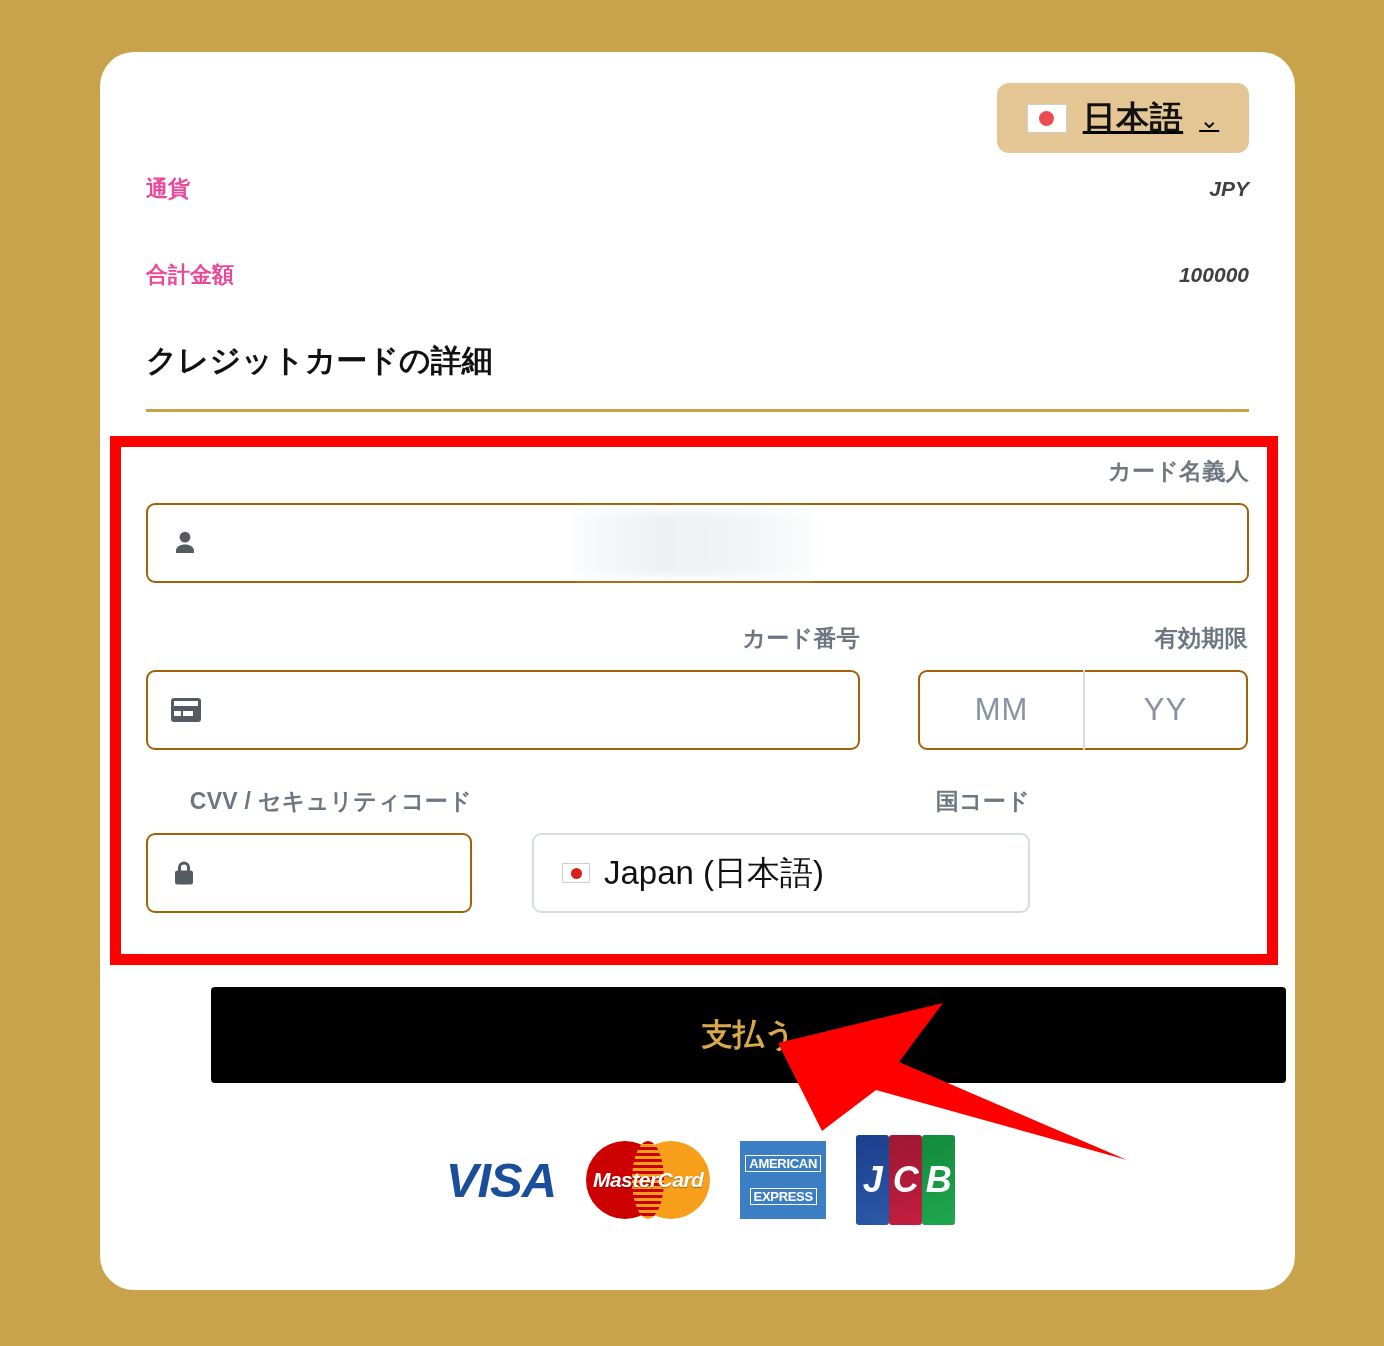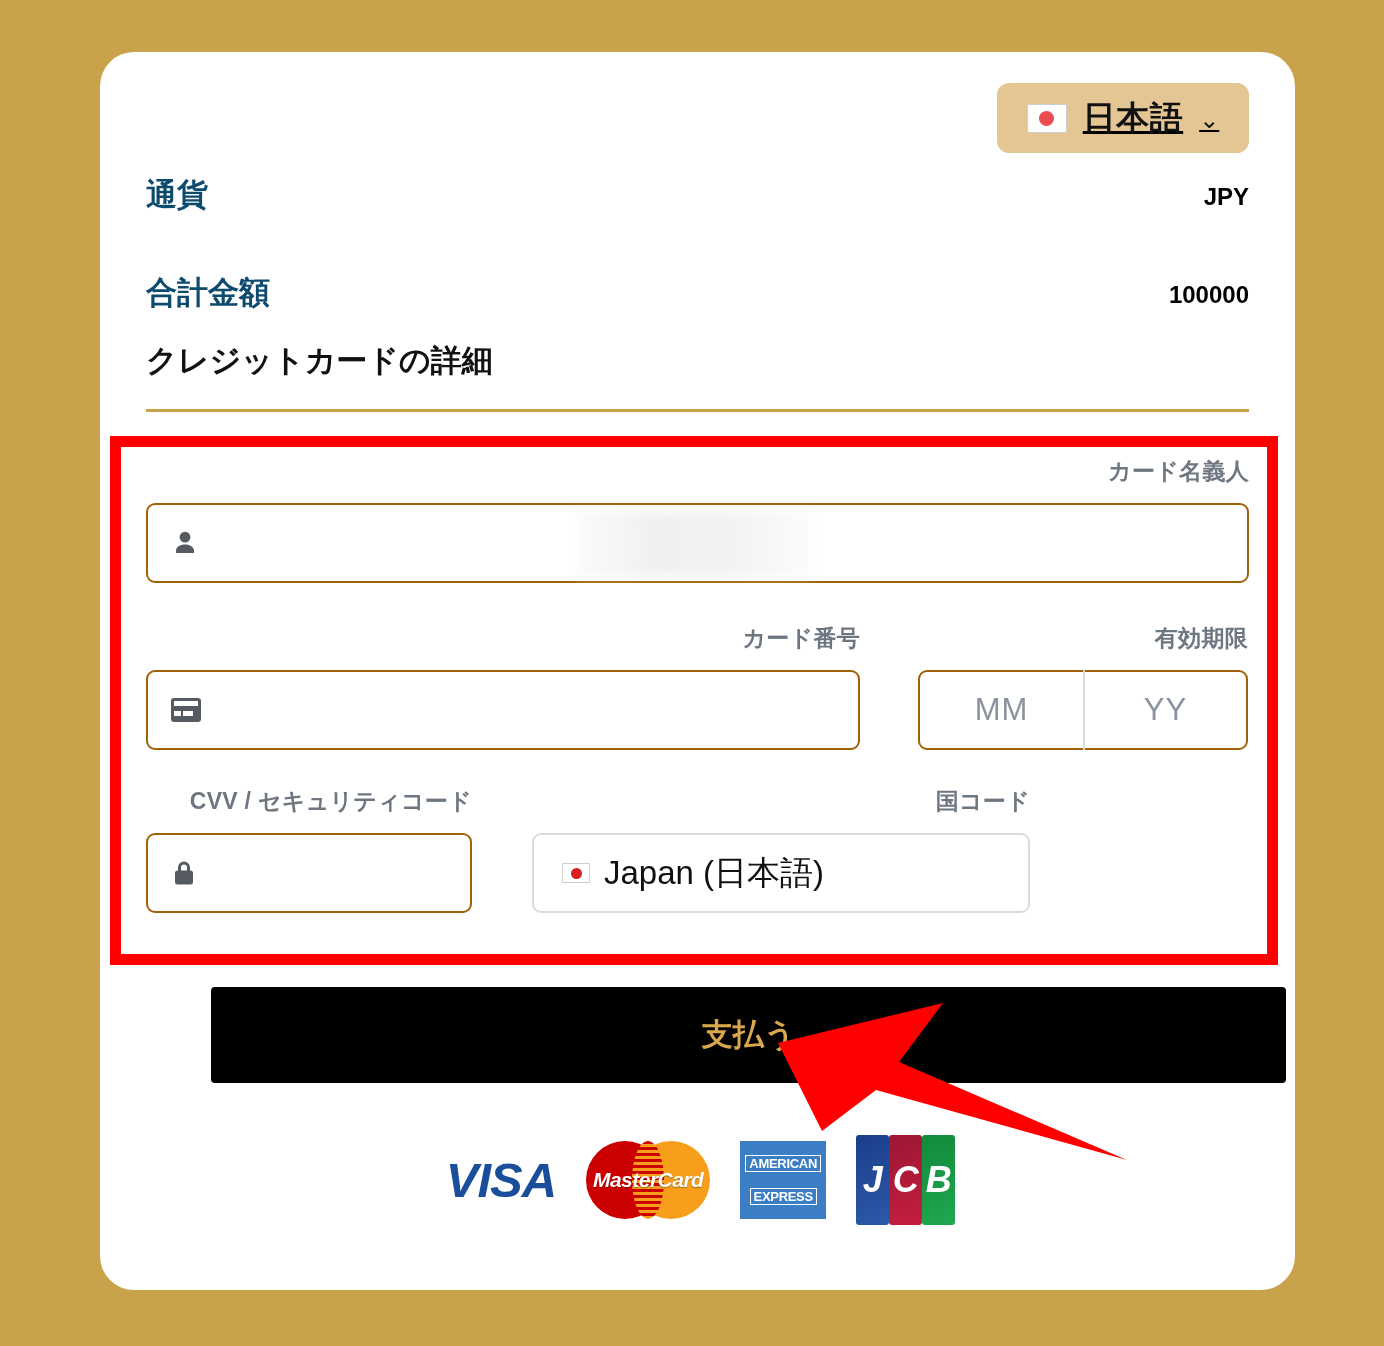--- a/index.html
+++ b/index.html
@@ -37,22 +37,22 @@
   .flag .dot { width: 15px; height: 15px; border-radius: 50%; background: #ED4B50; }
   .flag-sm { width: 28px; height: 20px; }
   .flag-sm .dot { width: 11px; height: 11px; background: #D81E1E; }
   .lang-text { font-size: 33px; font-weight: 700; color: #111; letter-spacing: .5px; }
   .chev { font-size: 24px; color: #111; line-height: 1; margin-top: 3px; }
 
   
   .rows { position: absolute; left: 46px; right: 46px; top: 122px; }
   .row { display: flex; align-items: baseline; justify-content: space-between; }
   .row + .row { margin-top: 56px; }
-  .row-label { font-size: 31px; font-weight: 700; color: #0c4a6e; text-align: center; }
-  .row-value { font-size: 24px; font-weight: 700; color: #000000; }
+  .row-label { font-size: 22px; font-weight: 700; color: #ec4899; text-align: center; }
+  .row-value { font-size: 21px; font-weight: 700; color: #404040; font-style: italic; }
 
   .section-title {
     position: absolute; left: 46px; top: 288px;
     font-size: 31px; font-weight: 700; color: #111;
   }
   .divider {
     position: absolute; left: 46px; right: 46px; top: 357px;
     height: 3px; background: #C8A349;
   }
 

